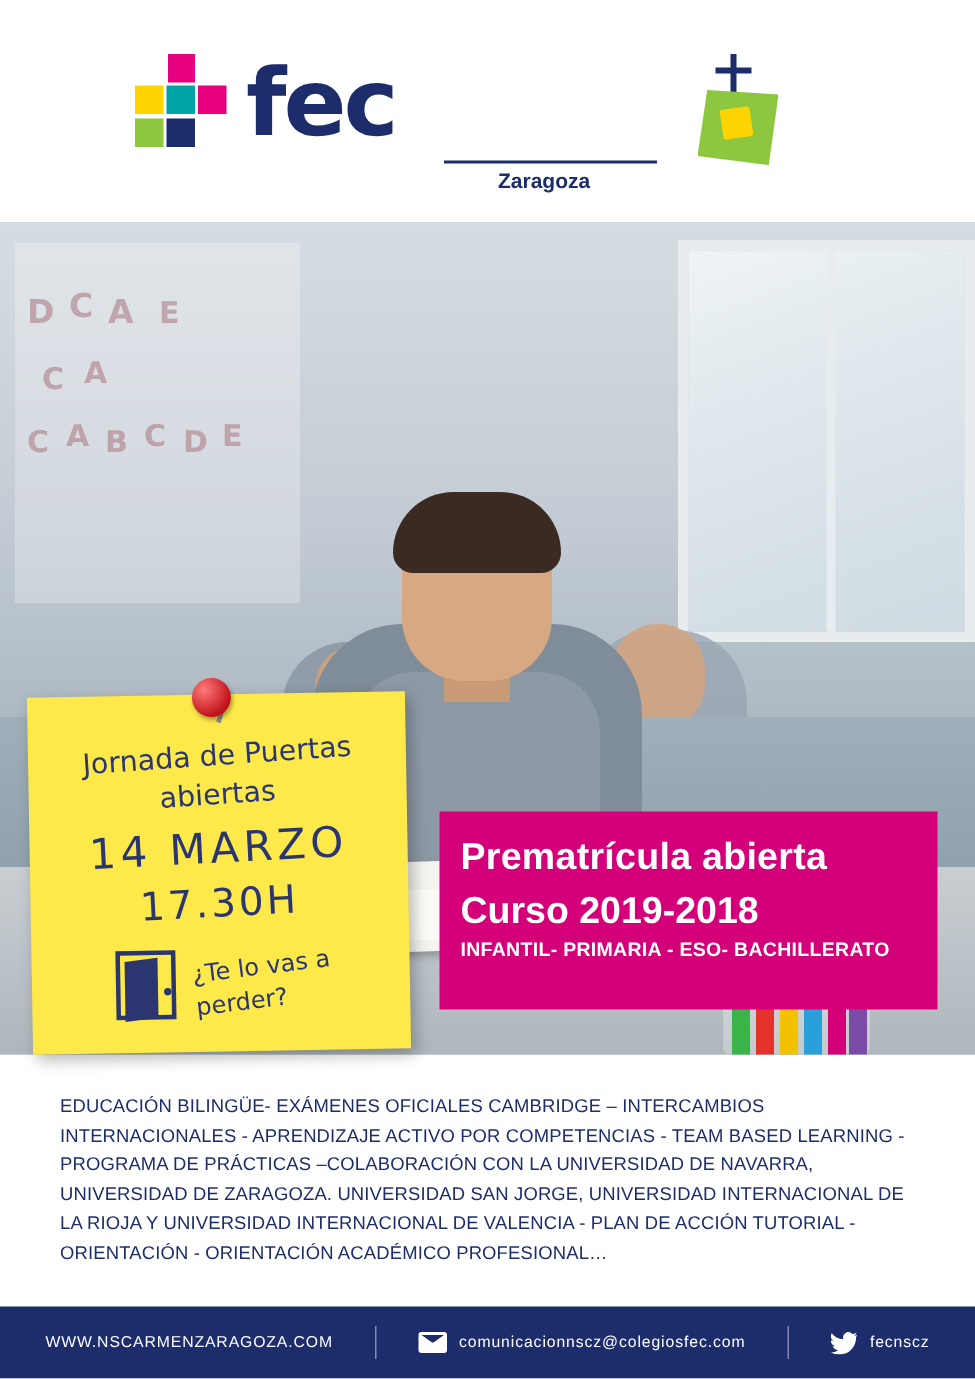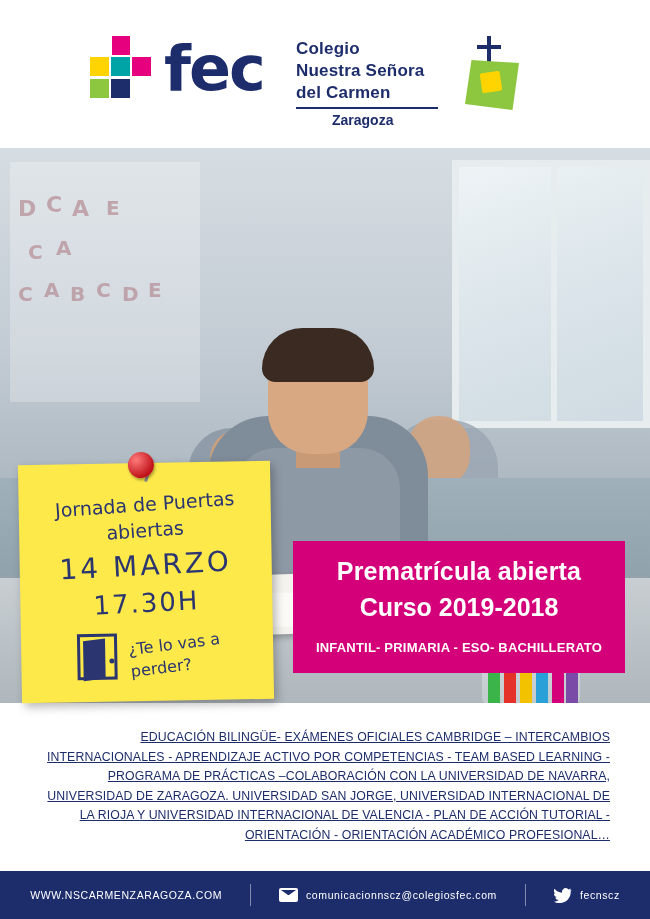--- a/index.html
+++ b/index.html
@@ -218,37 +218,37 @@
   }
   .postit .tease {
     margin-left: 12px; font-size: 16px; line-height: 22px; text-align: left;
     font-family: "DejaVu Sans", sans-serif;
     transform: rotate(-6deg);
   }
 
   
   .magenta {
     position: absolute; left: 293px; top: 541px; width: 332px; height: 132px;
-    background: #d4007a; color: #ffffff; text-align: center;
+    background: #d4007a; color: #ffffff; text-align: left; padding-left: 14px;
   }
   .magenta .m1 {
     margin-top: 16px; font-size: 25px; font-weight: bold; letter-spacing: .2px;
   }
   .magenta .m2 {
     margin-top: 7px; font-size: 25px; font-weight: bold;
   }
   .magenta .m3 {
-    margin-top: 18px; font-size: 13px; font-weight: bold; letter-spacing: .2px;
+    margin-top: 3px; font-size: 13px; font-weight: bold; letter-spacing: .2px;
   }
 
   
   .features {
     position: absolute; left: 40px; top: 728px; width: 570px;
     color: #1d2d6b; font-size: 12.3px; line-height: 19.5px;
-    text-align: right; letter-spacing: .1px; text-decoration: underline;
+    text-align: left; letter-spacing: .1px;
   }
 
   
   .footer {
     position: absolute; left: 0; top: 871px; width: 650px; height: 48px;
     background: #1d2d6b; color: #ffffff;
   }
   .footer .inner {
     position: absolute; left: 0; top: 0; width: 650px; height: 48px;
     display: flex; align-items: center; justify-content: center; gap: 28px;
@@ -280,25 +280,20 @@
         <span class="sq a"></span>
           <span class="sq b"></span>
           <span class="sq c"></span>
         <span class="sq d"></span>
           <span class="sq e"></span>
           <span class="sq f"></span>
       </div>
       <div class="fec-word">fec</div>
     </div>
 
-    <div class="school-name">
-      <div>Colegio</div>
-      <div>Nuestra Señora</div>
-      <div>del Carmen</div>
-    </div>
     <div class="school-rule"></div>
     <div class="school-city">Zaragoza</div>
 
     <div class="carmen-emblem">
       <span class="cross-v"></span>
         <span class="cross-h"></span>
       <span class="shield"></span>
         <span class="shield-inner"></span>
     </div>
   </div>

